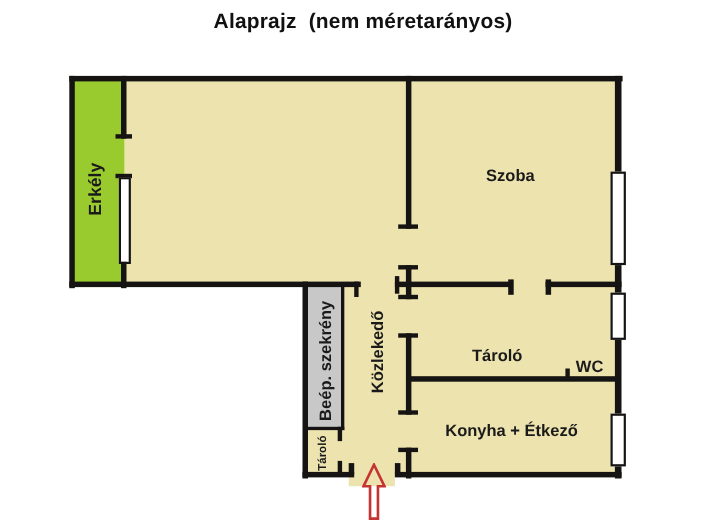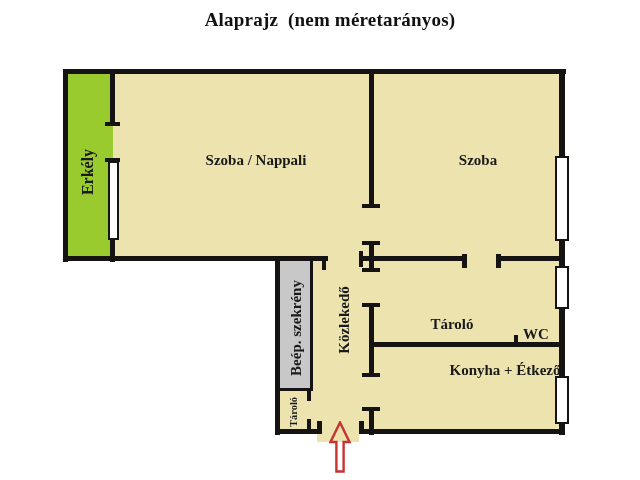--- a/index.html
+++ b/index.html
@@ -1,17 +1,17 @@
 <!DOCTYPE html>
 <html style="--background: #FFFFFF; --floor: #ECE3AE; --balcony: #9ACB2E; --closet: #C8C8C8; --wall: #151412; --entrance-arrow: #C63333;"><head>
 <meta charset="utf-8">
 <style>
   html,body{margin:0;padding:0;background:#fff;}
   #stage{position:relative;width:640px;height:480px;background:var(--background,#fff);overflow:hidden;
-         font-family:Liberation Serif, serif;}
+         font-family:Liberation Sans, sans-serif;}
   .title{position:absolute;left:330px;top:9px;transform:translateX(-50%);
          font-size:19px;font-weight:bold;color:#111;white-space:pre;letter-spacing:.2px;}
   .fill{position:absolute;z-index:1;}
   .floor{background:var(--floor,#ECE3AE);}
   .balcony{background:var(--balcony,#9ACB2E);}
   .closet{position:absolute;z-index:2;background:var(--closet,#C8C8C8);
           border-right:3px solid var(--wall,#151412);border-bottom:3px solid var(--wall,#151412);}
   .wall,.jamb{position:absolute;z-index:3;background:var(--wall,#151412);}
   .win{position:absolute;z-index:3;background:#fff;border:2px solid var(--wall,#151412);}
   .label{position:absolute;z-index:4;font-weight:bold;color:#1a1a1a;font-size:15px;white-space:nowrap;
@@ -72,26 +72,25 @@
   <div class="wall" style="left:275px;top:429px;width:47px;height:5px;"></div>
   <div class="jamb" style="left:317px;top:421px;width:5px;height:10px;"></div>
   <div class="jamb" style="left:359px;top:421px;width:5px;height:10px;"></div>
   <div class="wall" style="left:359px;top:429px;width:206px;height:5px;"></div>
 
   <div class="win" style="left:555px;top:156px;width:10px;height:81px;"></div>
   <div class="win" style="left:555px;top:266px;width:10px;height:39px;"></div>
   <div class="win" style="left:555px;top:376px;width:10px;height:44px;"></div>
 
   <div class="label rot" style="left:88px;top:172px;font-size:16px;">Erkély</div>
-  <div class="label" style="left:256px;top:160px;">Szoba / Nappali</div>
-  <div class="label" style="left:478px;top:160px;">Szoba</div>
+  <div class="label" style="left:464px;top:160px;">Szoba</div>
   <div class="label rot" style="left:296px;top:328px;">Beép. szekrény</div>
   <div class="label rot" style="left:344px;top:320px;">Közlekedő</div>
   <div class="label" style="left:452px;top:324px;">Tároló</div>
   <div class="label" style="left:536px;top:334px;">WC</div>
-  <div class="label" style="left:465px;top:370px;margin-left:40px;">Konyha + Étkező</div>
+  <div class="label" style="left:465px;top:392px;">Konyha + Étkező</div>
   <div class="label rot" style="left:293px;top:412px;font-size:10.5px;">Tároló</div>
 
   <svg class="arrow" style="left:329px;top:421px;" width="22" height="52" viewBox="0 0 22 52">
     <polygon points="11,1.5 20.5,21 14.6,21 14.6,50.5 7.4,50.5 7.4,21 1.5,21" fill="none" stroke="var(--entrance-arrow,#C63333)" stroke-width="2.4" stroke-linejoin="miter"></polygon>
   </svg>
 
 </div>
 
 </body></html>

